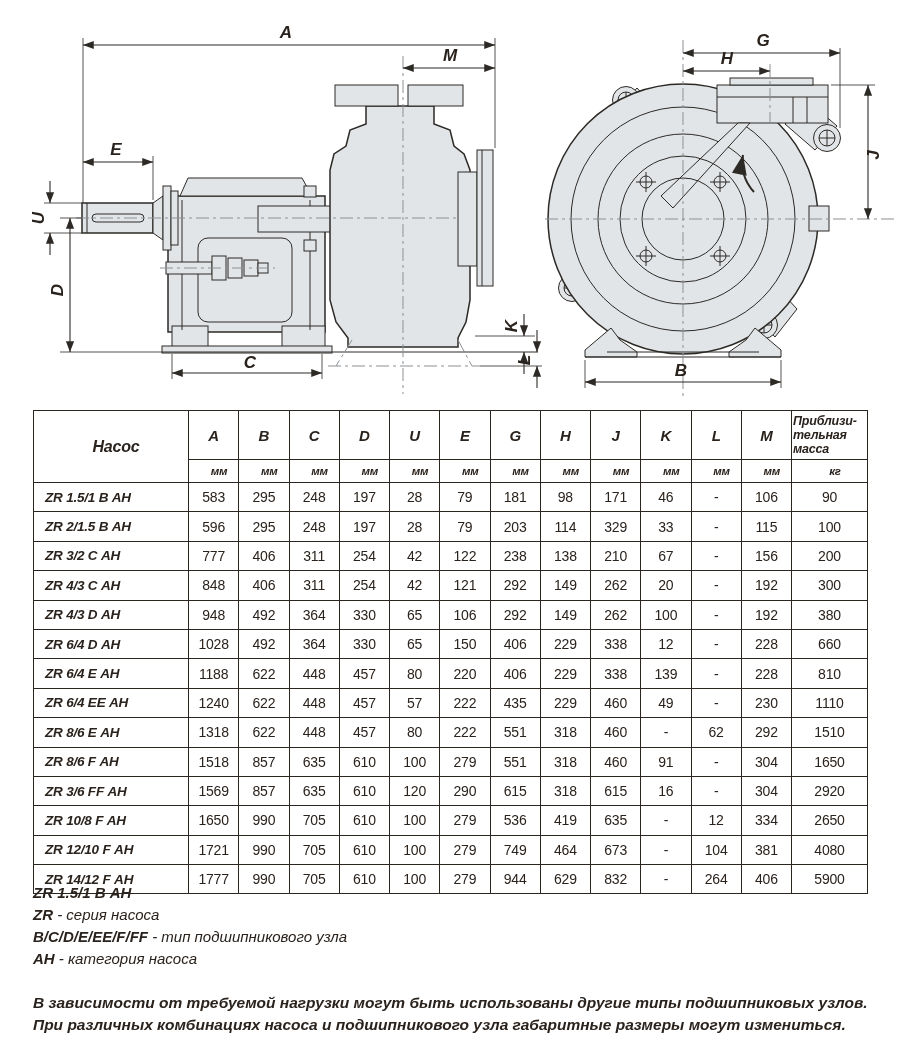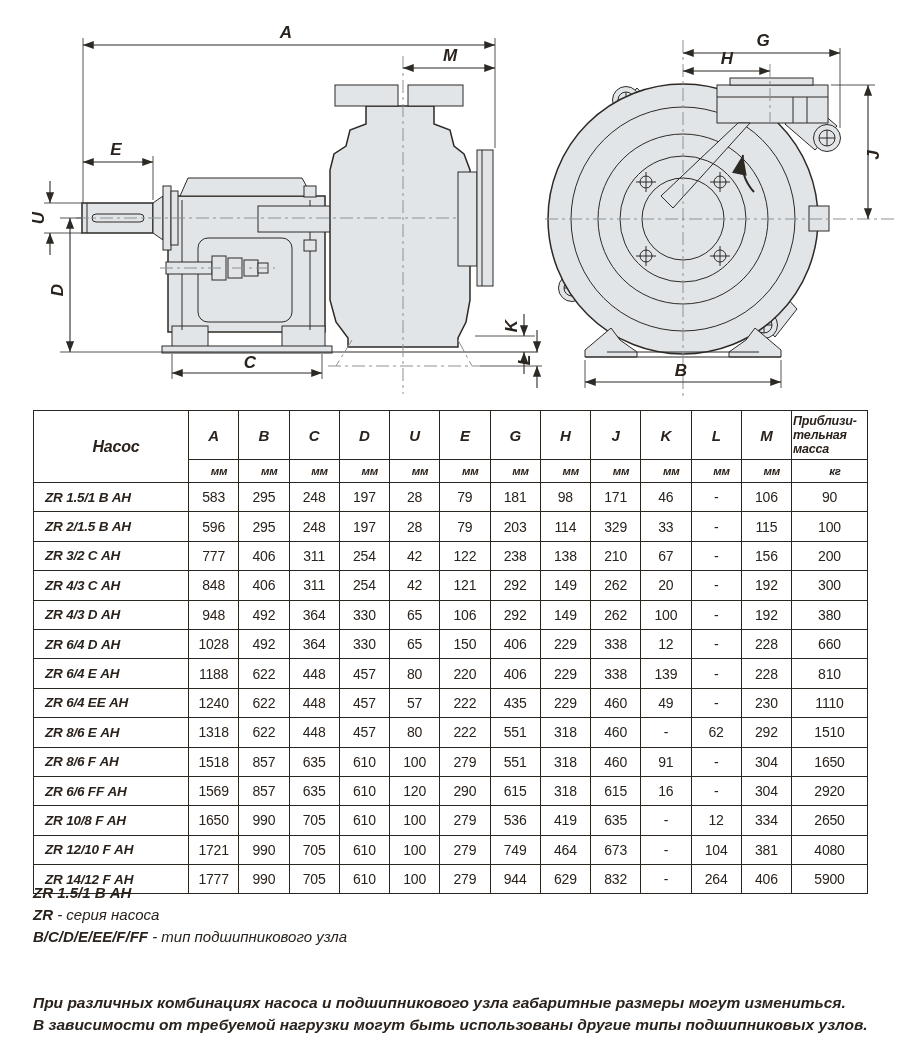--- a/index.html
+++ b/index.html
@@ -429,21 +429,21 @@
           <td>279</td>
           <td>551</td>
           <td>318</td>
           <td>460</td>
           <td>91</td>
           <td>-</td>
           <td>304</td>
           <td>1650</td>
         </tr>
         <tr>
-          <td class="name">ZR 6/6 FF АН</td>
+          <td class="name">ZR 3/6 FF АН</td>
           <td>1569</td>
           <td>857</td>
           <td>635</td>
           <td>610</td>
           <td>120</td>
           <td>290</td>
           <td>615</td>
           <td>318</td>
           <td>615</td>
           <td>16</td>
@@ -501,19 +501,20 @@
         </tr>
       </tbody>
   </table>
 </div>
 
 <div class="legend">
   <div class="title">ZR 1.5/1 B АН</div>
   <div>
       <div class="item"><span class="term">ZR </span><span>- серия насоса</span></div>
       <div class="item"><span class="term">B/C/D/E/EE/F/FF </span><span>- тип подшипникового узла</span></div>
+      <div class="item"><span class="term">АН </span><span>- категория насоса</span></div>
     </div>
 </div>
 
 <div class="notes">
+    <div>В зависимости от требуемой нагрузки могут быть использованы другие типы подшипниковых узлов.</div>
     <div>При различных комбинациях насоса и подшипникового узла габаритные размеры могут измениться.</div>
-    <div>В зависимости от требуемой нагрузки могут быть использованы другие типы подшипниковых узлов.</div>
   </div>
 
 </body></html>

